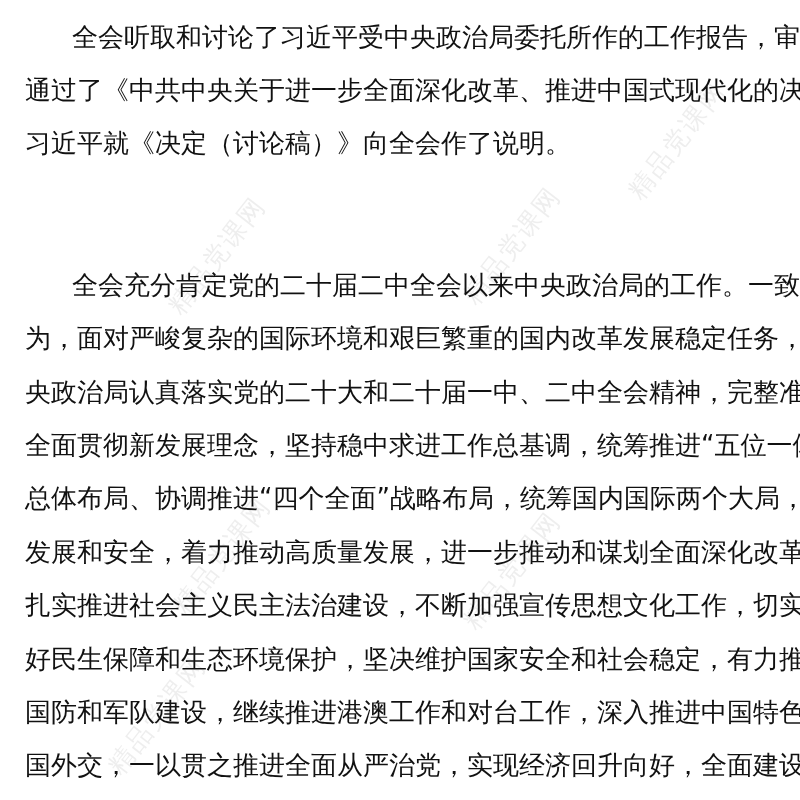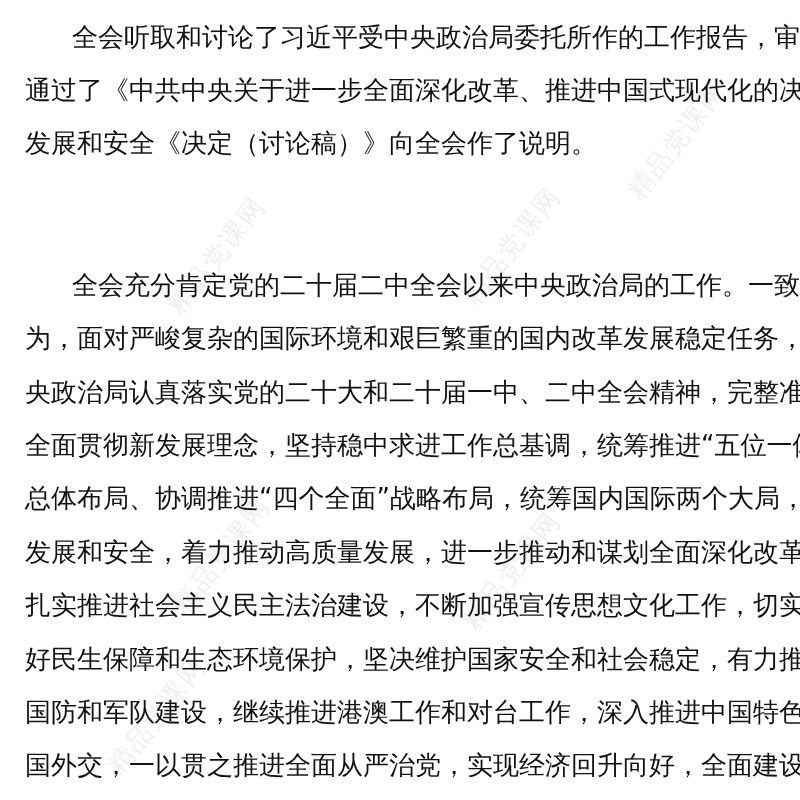--- a/index.html
+++ b/index.html
@@ -65,21 +65,21 @@
 
   <div class="watermark" style="left:160px; top:300px;">精品党课网</div>
   <div class="watermark" style="left:455px; top:290px;">精品党课网</div>
   <div class="watermark" style="left:620px; top:185px;">精品党课网</div>
   <div class="watermark" style="left:165px; top:600px;">精品党课网</div>
   <div class="watermark" style="left:455px; top:615px;">精品党课网</div>
   <div class="watermark" style="left:100px; top:760px;">精品党课网</div>
 
   <div class="line indent" style="top:22px;">全会听取和讨论了习近平受中央政治局委托所作的工作报告，审议</div>
   <div class="line" style="top:75px;">通过了《中共中央关于进一步全面深化改革、推进中国式现代化的决定》。</div>
-  <div class="line last" style="top:128px;">发展和安全《决定（讨论稿）》向全会作了说明。</div>
+  <div class="line last" style="top:128px;">习近平就《决定（讨论稿）》向全会作了说明。</div>
 
 
   <div class="line indent" style="top:270px;">全会充分肯定党的二十届二中全会以来中央政治局的工作。一致认</div>
   <div class="line" style="top:323px;">为，面对严峻复杂的国际环境和艰巨繁重的国内改革发展稳定任务，中</div>
   <div class="line" style="top:377px;">央政治局认真落实党的二十大和二十届一中、二中全会精神，完整准确</div>
   <div class="line" style="top:430px;">全面贯彻新发展理念，坚持稳中求进工作总基调，统筹推进“五位一体”</div>
   <div class="line" style="top:483px;">总体布局、协调推进“四个全面”战略布局，统筹国内国际两个大局，统筹</div>
   <div class="line" style="top:537px;">发展和安全，着力推动高质量发展，进一步推动和谋划全面深化改革，</div>
   <div class="line" style="top:590px;">扎实推进社会主义民主法治建设，不断加强宣传思想文化工作，切实抓</div>
   <div class="line" style="top:644px;">好民生保障和生态环境保护，坚决维护国家安全和社会稳定，有力推进</div>

